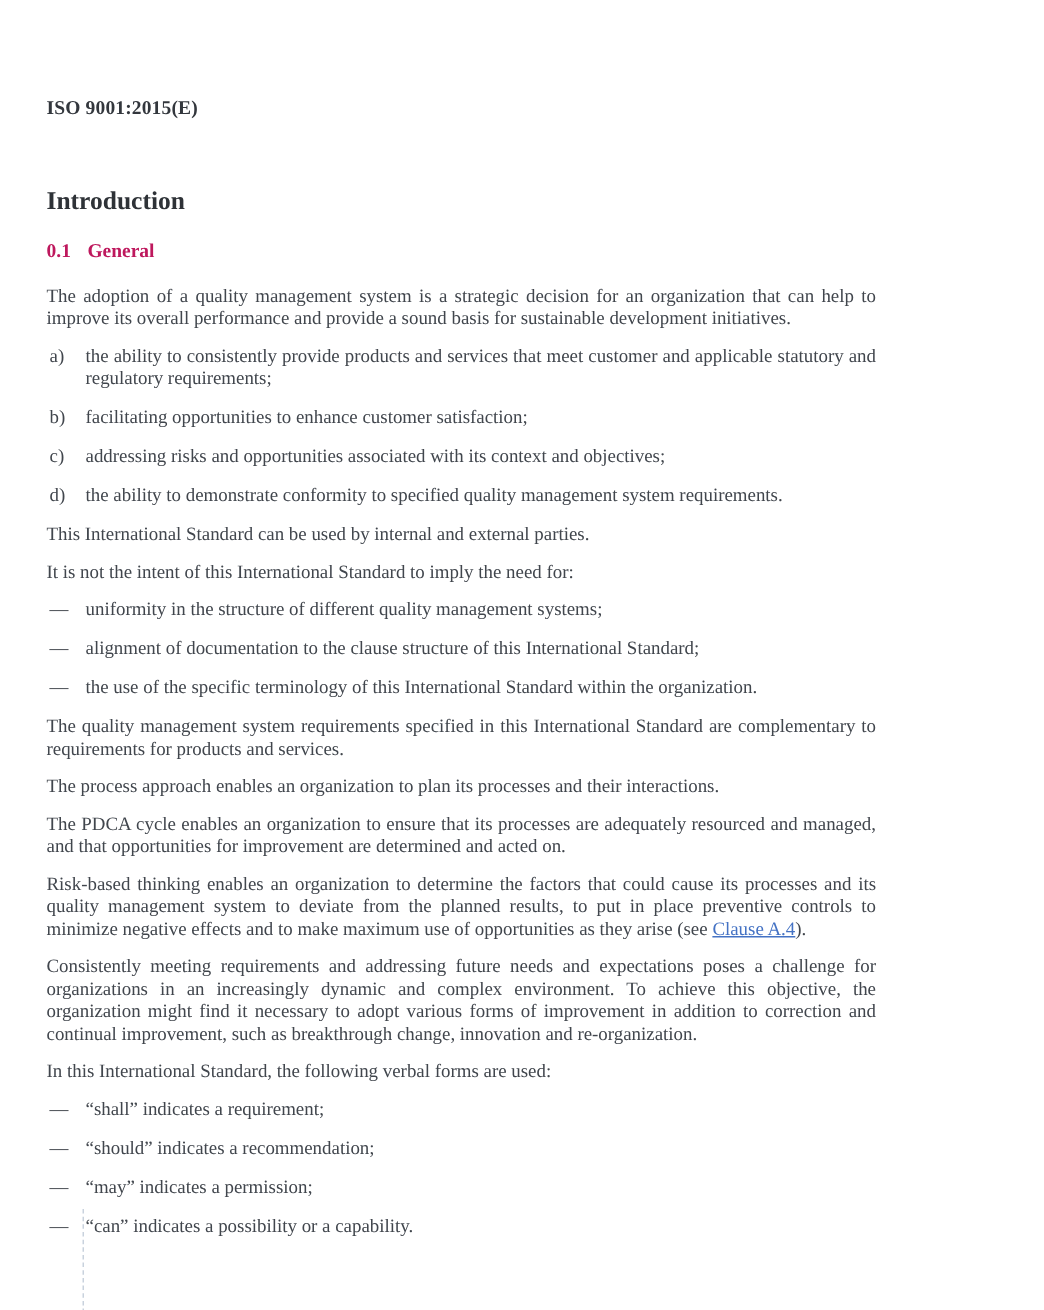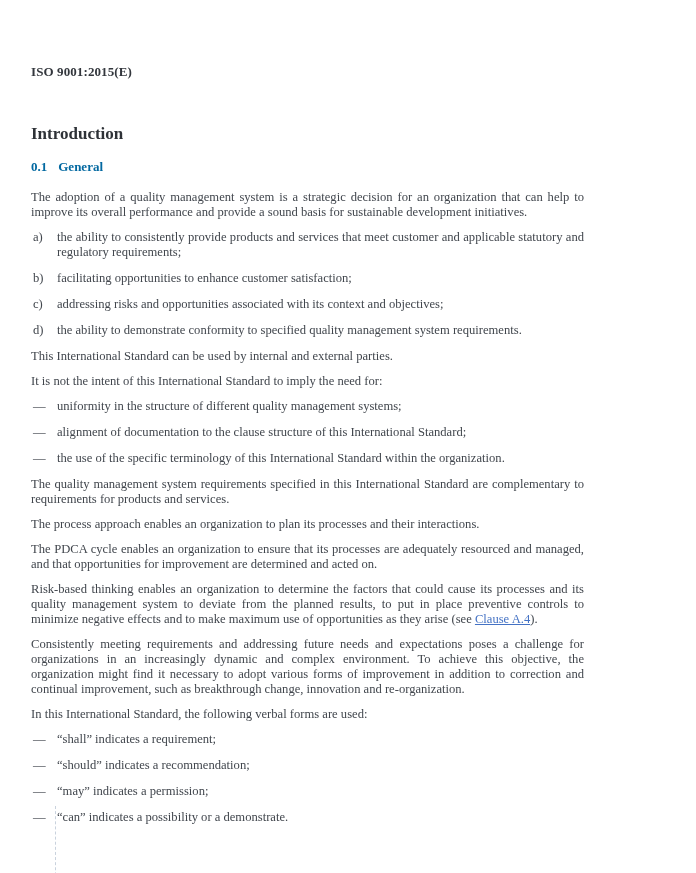--- a/index.html
+++ b/index.html
@@ -17,21 +17,21 @@
   .doc-header{
     font-size:13px;font-weight:bold;color:#33373d;
     line-height:16px;margin:0 0 42px 0;
     letter-spacing:.1px;
   }
   h1.doc-title{
     font-size:17px;font-weight:bold;color:#2e3237;
     line-height:24px;margin:0 0 13px 0;
   }
   h2.section-heading{
-    font-size:13px;font-weight:bold;color:#0369a1;
+    font-size:13px;font-weight:bold;color:#be185d;
     line-height:16px;margin:0 0 15px 0;
   }
   h2.section-heading .sec-num{margin-right:11px;}
   p.body-para{
     font-size:12.6px;line-height:15px;
     margin:0 0 10px 0;text-align:justify;
   }
   .hang-list{margin:0;padding:0;list-style:none;}
   .hang-item{
     position:relative;
@@ -138,21 +138,21 @@
     <li class="hang-item">
       <span class="marker">—</span>
       <span>“should” indicates a recommendation;</span>
     </li>
     <li class="hang-item">
       <span class="marker">—</span>
       <span>“may” indicates a permission;</span>
     </li>
     <li class="hang-item">
       <span class="marker">—</span>
-      <span>“can” indicates a possibility or a demonstrate.</span>
+      <span>“can” indicates a possibility or a capability.</span>
     </li>
   </ul>
 
   <div class="revision-dotted-line"></div>
 
   <div class="cutoff-sliver">
     <i class="m1"></i>
       <i class="m2"></i>
       <i class="m3"></i>
       <i class="m4"></i>

